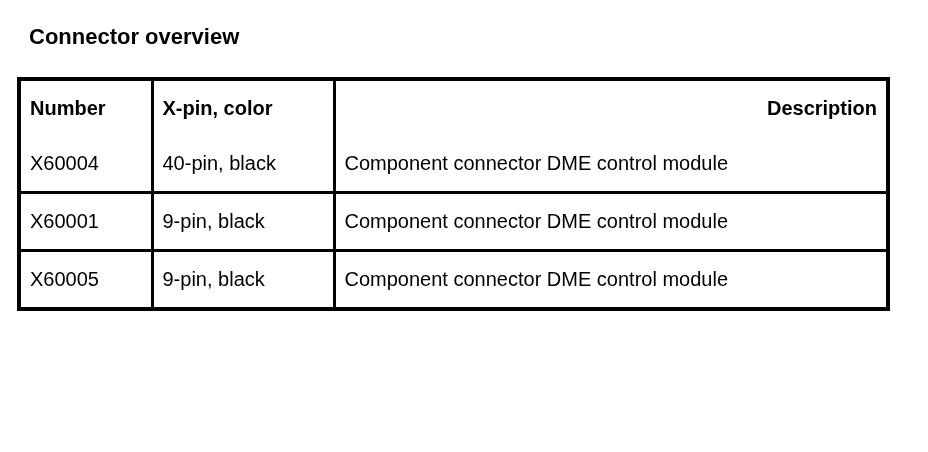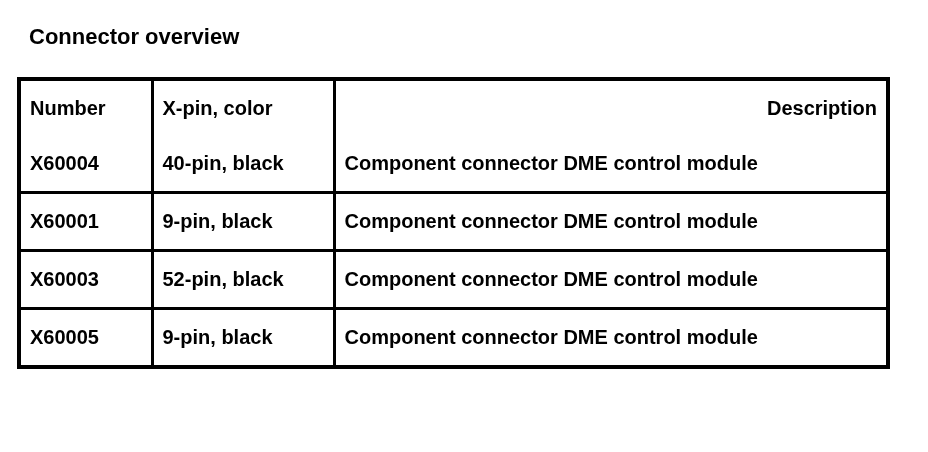--- a/index.html
+++ b/index.html
@@ -39,21 +39,21 @@
   table.connector-table col.c-number  { width: 133px; }
   table.connector-table col.c-xpin    { width: 182px; }
   table.connector-table col.c-desc    { width: 554px; }
   table.connector-table td,
   table.connector-table th {
     border-right: 3px solid #000000;
     border-bottom: 3px solid #000000;
     padding: 0 9px;
     height: 55px;
     font-size: 20px;
-    font-weight: bold;
+    font-weight: normal;
     text-align: left;
     vertical-align: middle;
     white-space: nowrap;
     overflow: hidden;
   }
   table.connector-table tr > *:last-child {
     border-right: none;
   }
   table.connector-table tr:last-child > * {
     border-bottom: none;
@@ -89,24 +89,19 @@
         <td>X60004</td>
         <td>40-pin, black</td>
         <td>Component connector DME control module</td>
       </tr>
       <tr>
         <td>X60001</td>
         <td>9-pin, black</td>
         <td>Component connector DME control module</td>
       </tr>
       <tr>
-        <td>X60003</td>
-        <td>52-pin, black</td>
-        <td>Component connector DME control module</td>
-      </tr>
-      <tr>
         <td>X60005</td>
         <td>9-pin, black</td>
         <td>Component connector DME control module</td>
       </tr>
     </tbody>
   </table>
 </div>
 
 </body></html>

